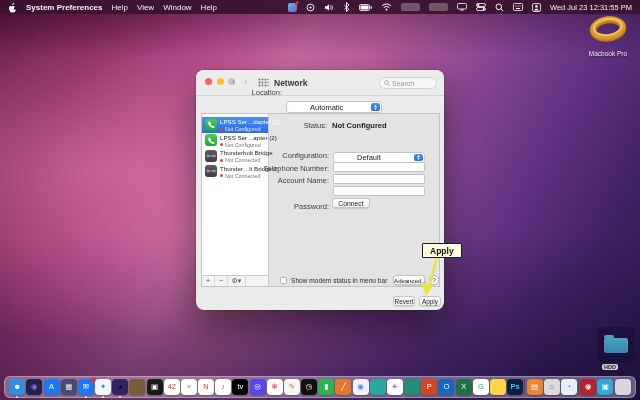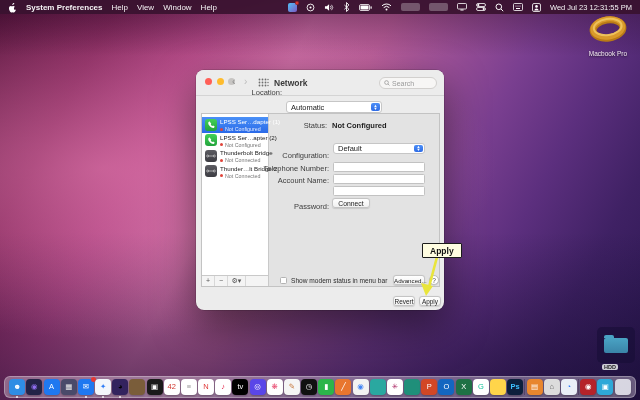--- a/index.html
+++ b/index.html
@@ -34,21 +34,21 @@
   .titlebar{position:absolute;top:0;left:0;right:0;height:26px;border-bottom:1px solid #d4d4d4;border-radius:8px 8px 0 0;background:#ececec;}
   .traffic{position:absolute;left:9px;top:8px;display:flex;gap:4.5px;}
   .traffic span{width:7px;height:7px;border-radius:50%;display:block;}
   .tl-close{background:#ff5f57;}.tl-min{background:#febc2e;}.tl-zoom{background:#c7c5c3;}
   .chev{position:absolute;top:6px;font-size:10px;color:#8a8a8a;line-height:12px;}
   .chev.fwd{color:#bdbdbd;}
   .grid-ic{position:absolute;left:62px;top:8px;}
   .win-title{position:absolute;left:78px;top:8px;font-size:8.5px;font-weight:bold;color:#3a3a3a;}
   .searchbox{position:absolute;right:7px;top:7px;width:58px;height:12px;border:1px solid #d2d0ce;border-radius:6px;background:#f7f6f5;display:flex;align-items:center;gap:2px;padding:0 4px;color:#9a9a9a;font-size:7px;}
   .loc-label{position:absolute;left:0;width:86px;top:18px;text-align:right;color:#3c3c3c;}
-  .select{position:absolute;height:12px;background:#fff;border:1px solid #c6c6c6;border-radius:3px;display:flex;align-items:center;padding-left:4px;font-size:7.5px;color:#222;}
+  .select{position:absolute;height:12px;background:#fff;border:1px solid #c6c6c6;border-radius:3px;display:flex;align-items:center;padding-left:23px;font-size:7.5px;color:#222;}
   .select .stepper{position:absolute;right:1px;top:1px;bottom:1px;width:9px;border-radius:2px;background:linear-gradient(#4b8ef7,#2f6ce5);color:#fff;display:flex;flex-direction:column;align-items:center;justify-content:center;font-size:4px;line-height:3.4px;}
   .loc-select{left:90px;top:31px;width:96px;}
   .content{position:absolute;left:5px;top:43px;width:239px;height:174px;border:1px solid #c3c3c3;background:#e3e3e3;}
   .sidebar{position:absolute;left:0;top:0;bottom:0;width:67px;background:#ffffff;border-right:1px solid #c9c9c9;}
   .svc{position:absolute;left:0;right:0;height:15.5px;display:flex;align-items:center;gap:3px;padding:0 3px;}
   .svc.on{background:linear-gradient(#4a90f7,#2a6ae8);}
   .svc-ic{width:12px;height:12px;border-radius:3px;flex:0 0 auto;display:flex;align-items:center;justify-content:center;}
   .svc-ic.phone{background:linear-gradient(#43d158,#23a33c);}
   .svc-ic.bridge{background:linear-gradient(#5c5c62,#3c3c42);}
   .svc-meta{min-width:0;}
@@ -307,21 +307,21 @@
           <span class="sb-btn">−</span>
           <span class="sb-btn gear">⚙▾</span>
         </div>
       </div>
     </div>
 
     <div class="status-label">Status:</div>
     <div class="status-value">Not Configured</div>
 
     <div class="flabel" style="top:81px;">Configuration:</div>
-    <div class="select cfg-select" style="top:73px;">
+    <div class="select cfg-select" style="top:82px;">
       <span>Default</span>
       <span class="stepper">
           <span>▲</span>
           <span>▼</span>
         </span>
     </div>
 
     <div class="flabel" style="top:94px;">Telephone Number:</div>
     <input class="ffield" style="top: 92px;" value="">
 

